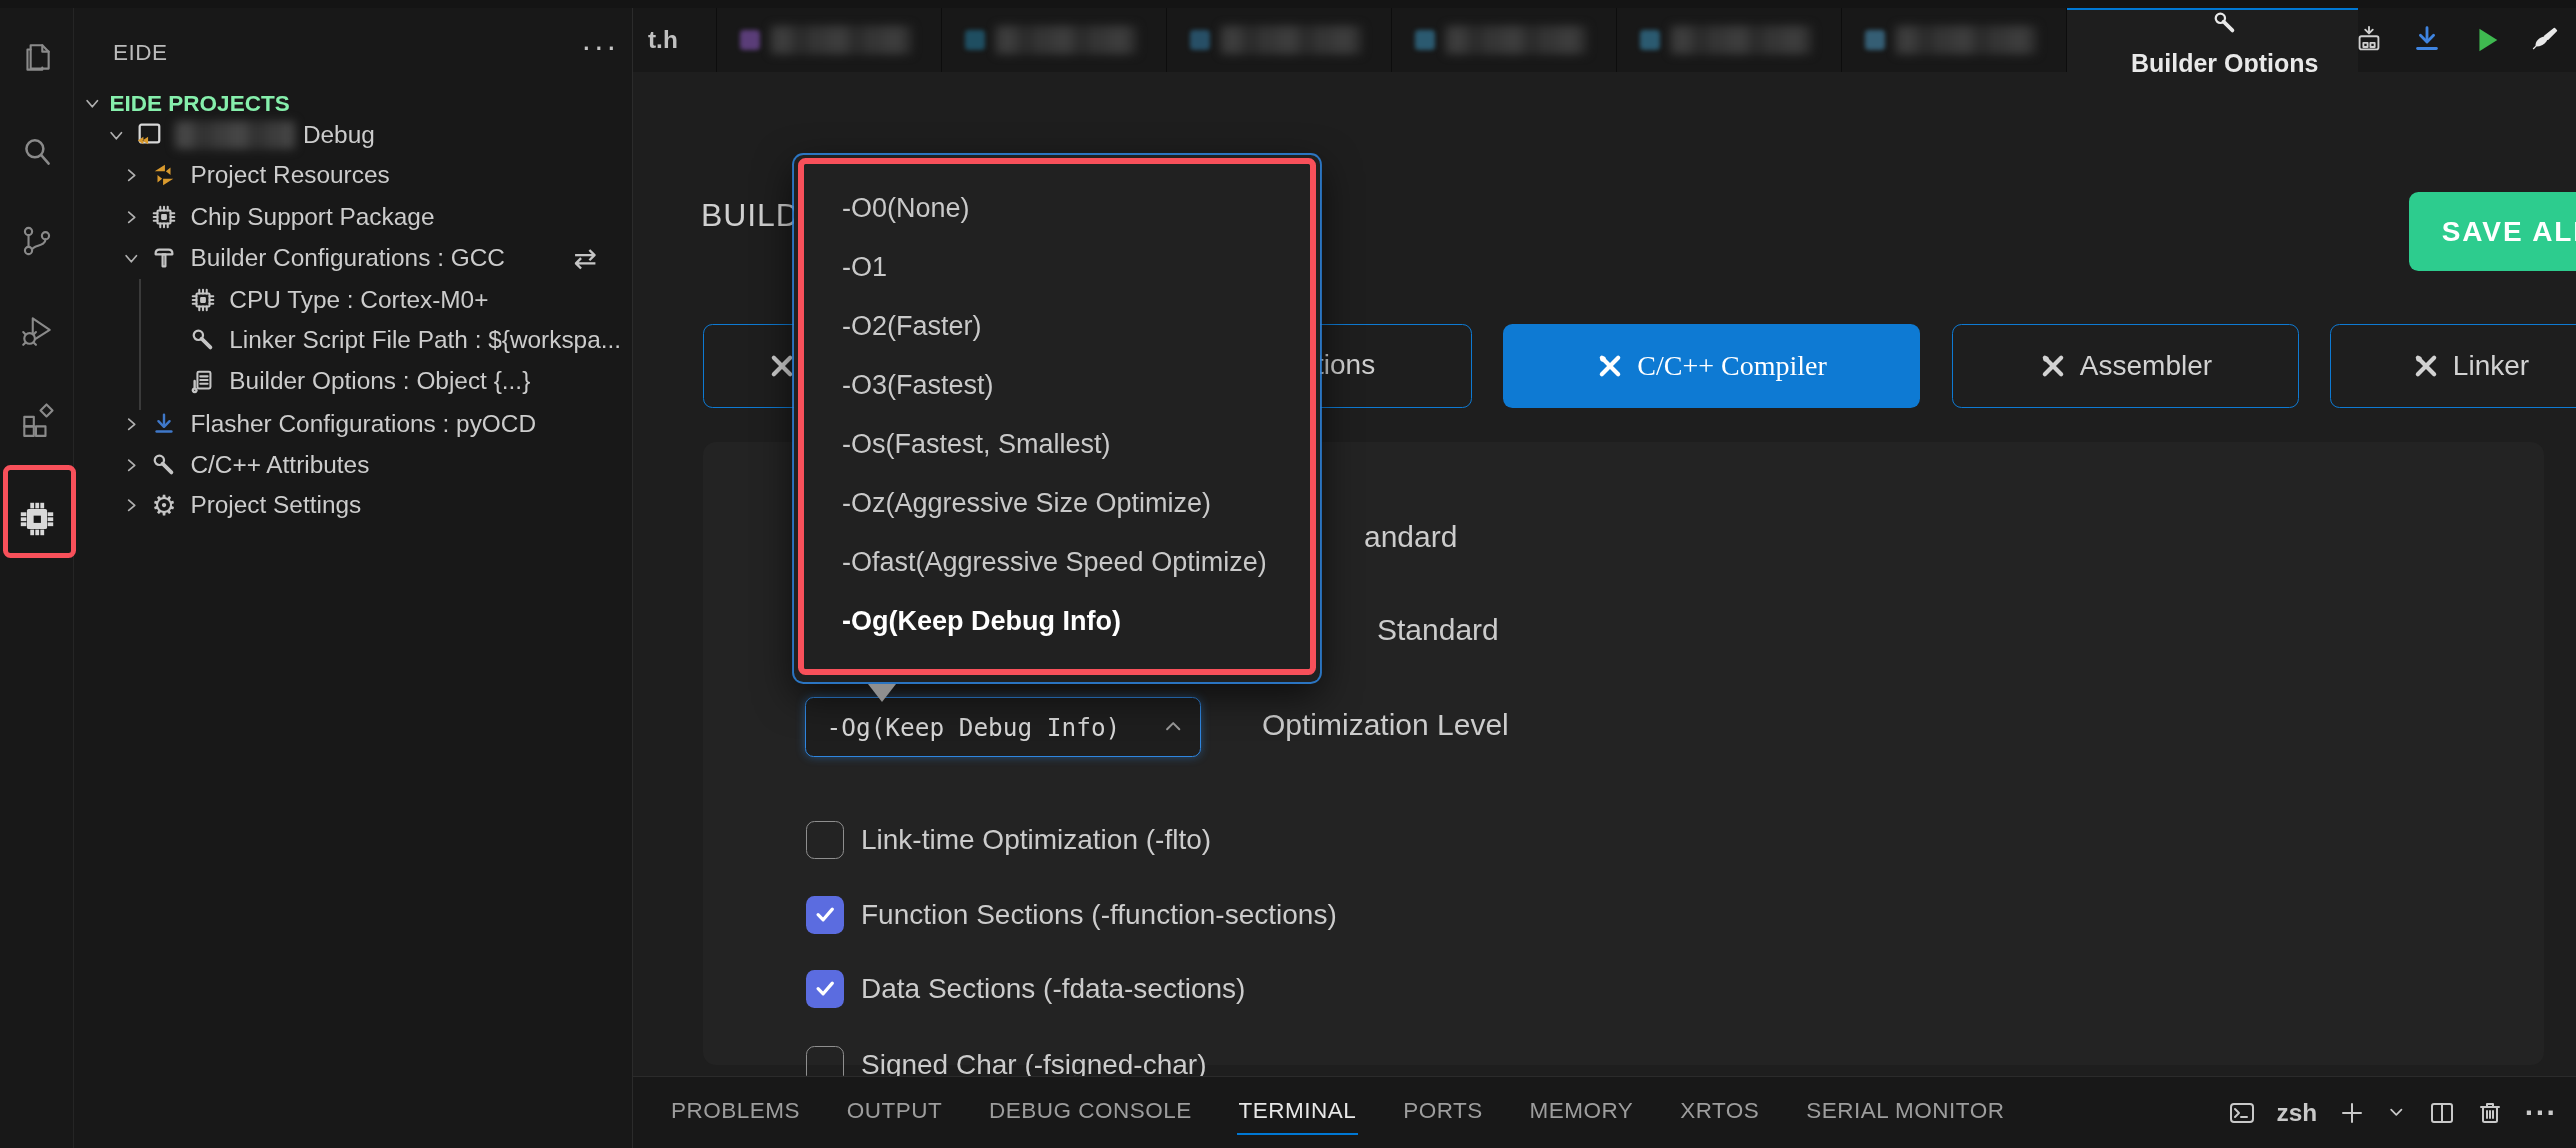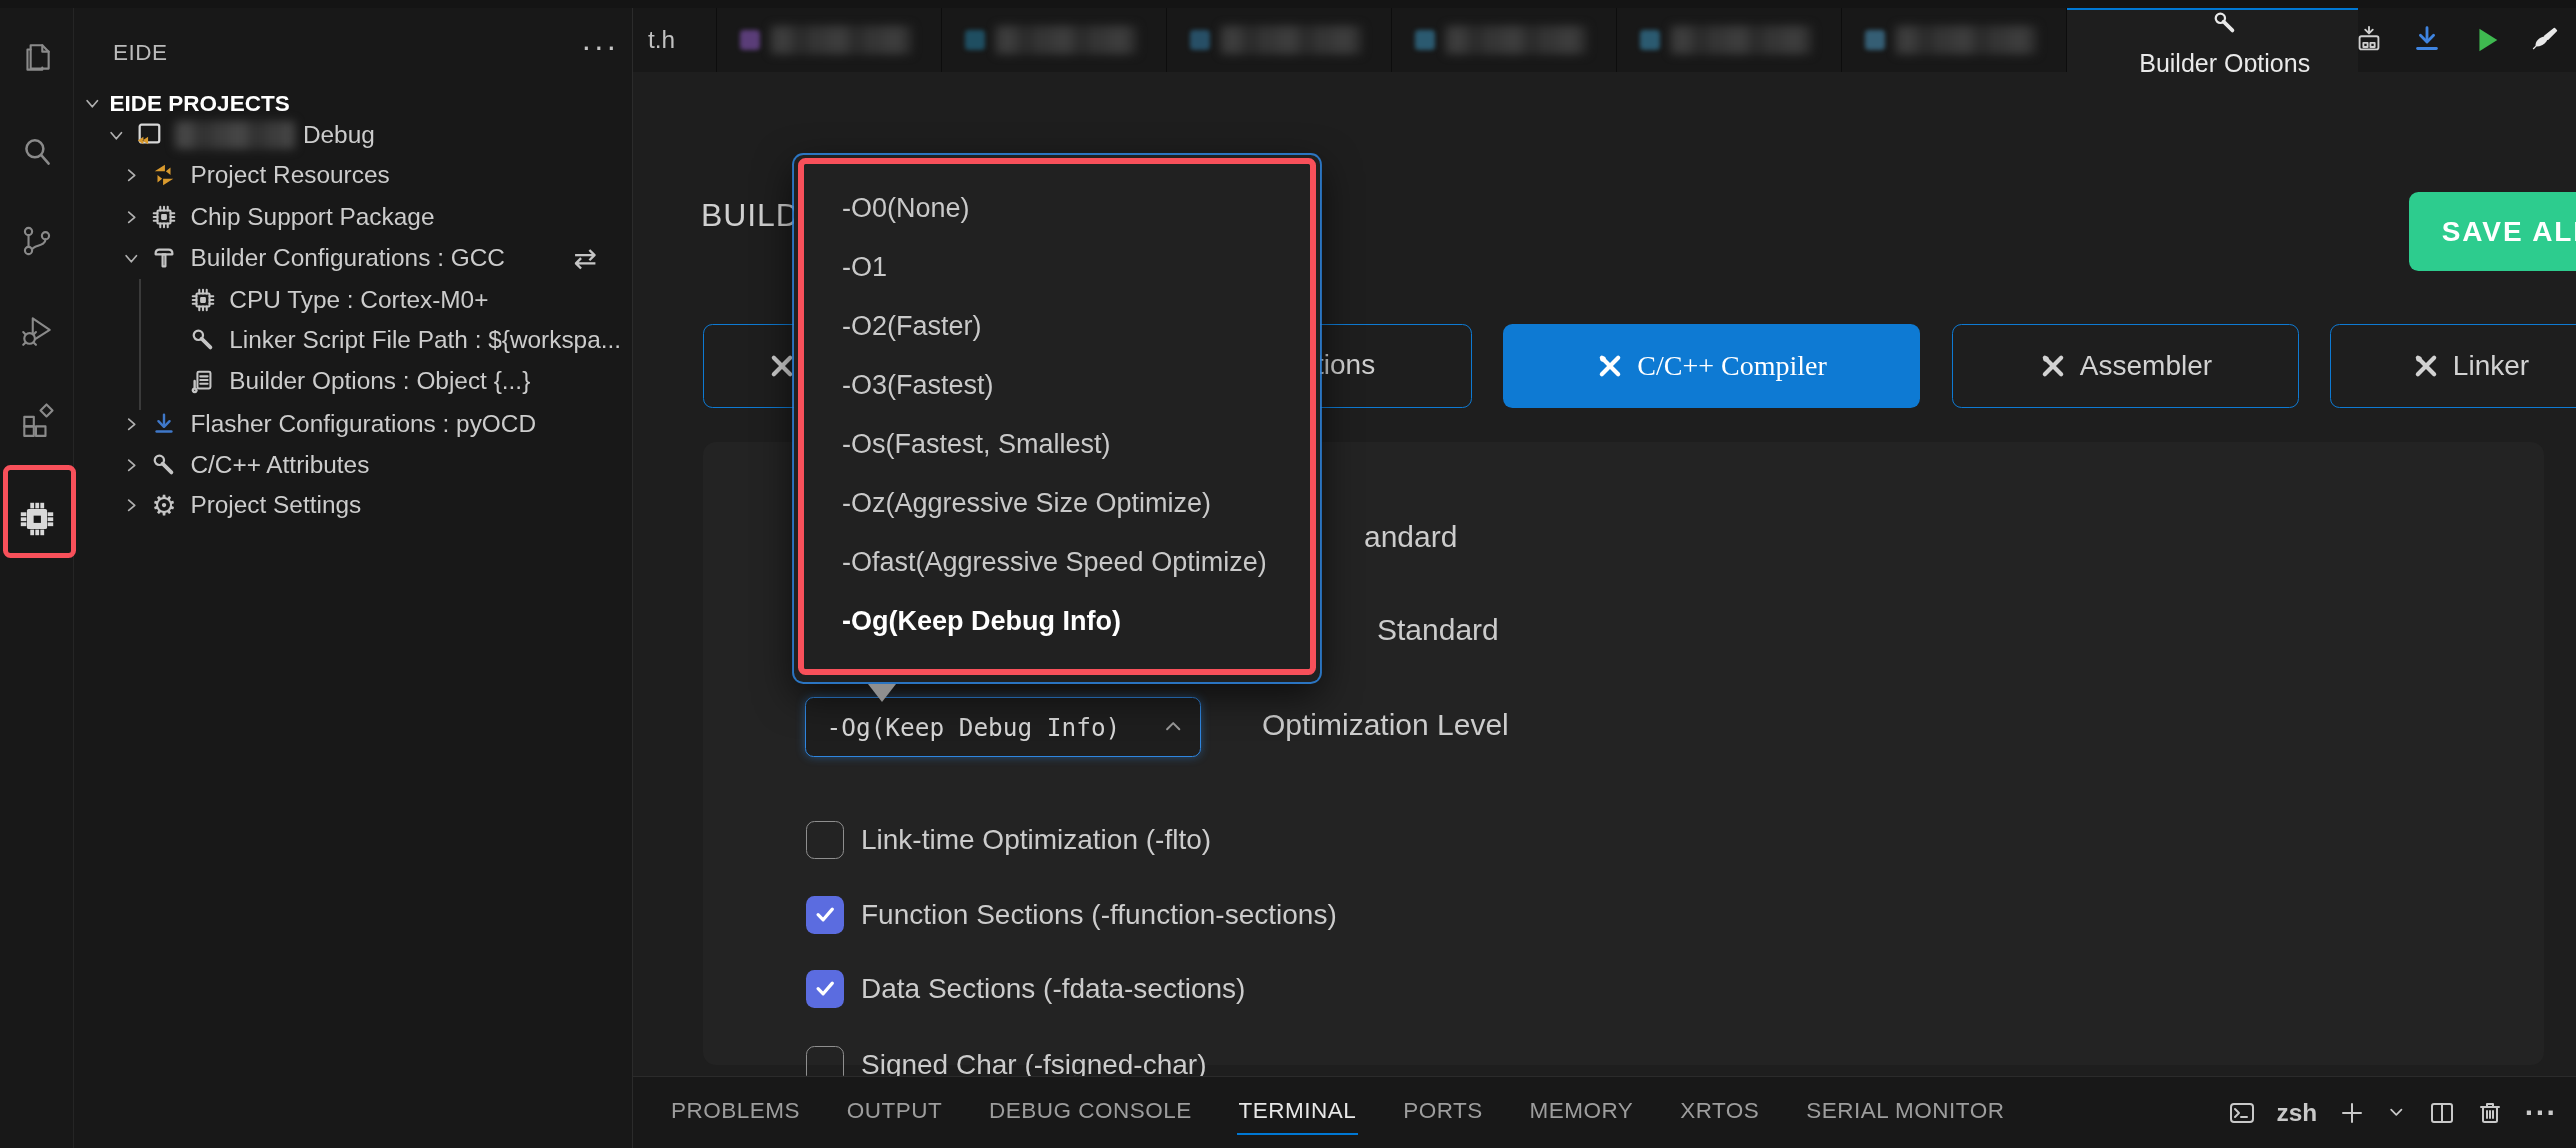--- a/index.html
+++ b/index.html
@@ -9,29 +9,29 @@
   .i{fill:none;stroke:currentColor;stroke-width:2;stroke-linecap:round;stroke-linejoin:round;display:block;}
 
   
   .topstrip{left:0;top:0;width:2576px;height:7.5px;background:#141414;}
   .activitybar{left:0;top:7.5px;width:73px;height:1141px;background:#181818;border-right:0.9px solid #252525;}
   .abicon{position:absolute;left:14px;width:45px;height:45px;display:flex;align-items:center;justify-content:center;color:#8a8a8a;}
   .abicon.active{color:#dcdcdc;}
   .sidebar{left:74px;top:7.5px;width:559px;height:1141px;background:#181818;border-right:0.9px solid #2b2b2b;box-sizing:border-box;}
   .sb-title{position:absolute;left:39px;top:32px;font-size:22.5px;color:#bbbbbb;letter-spacing:0.5px;}
   .sb-more{position:absolute;left:507px;top:20.6px;font-size:32px;color:#c5c5c5;letter-spacing:1.9px;}
-  .sb-section{position:absolute;left:7.5px;top:83px;display:flex;align-items:center;font-weight:bold;font-size:22.5px;color:#ffffff;}
+  .sb-section{position:absolute;left:7.5px;top:83px;display:flex;align-items:center;font-weight:bold;font-size:22.5px;color:#86efac;}
   .trow{position:absolute;left:0;width:559px;height:41px;display:flex;align-items:center;font-size:24.4px;color:#cccccc;box-sizing:border-box;}
   .chev{width:20.6px;height:20.6px;margin-right:7.5px;color:#b0b0b0;flex:none;}
   .ticon{width:30px;height:30px;margin-right:11.3px;display:flex;align-items:center;justify-content:center;flex:none;}
   .redact{background:repeating-linear-gradient(90deg,#454545 0 19px,#333 19px 38px,#3d3d3d 38px 54px);filter:blur(4.7px);border-radius:3.8px;}
   .guide{position:absolute;left:65px;top:271px;width:1.9px;height:131px;background:#3a3a3a;}
 
   
-  .tabbar{left:633px;top:7.5px;width:1943px;height:65px;background:#181818;display:flex;}
+  .tabbar{left:633px;top:7.5px;width:1943px;height:65px;background:#181818;display:flex;font-weight:bold;}
   .tab{height:65px;display:flex;align-items:center;border-right:0.9px solid #0d0d0d;box-sizing:border-box;background:#181818;}
   .tab.partial{width:84px;padding-left:15px;color:#c0c0c0;font-size:24.4px;}
   .tab.blur{width:225px;padding-left:22.5px;gap:11.3px;}
   .tabicon{width:20.6px;height:20.6px;border-radius:3.8px;flex:none;filter:blur(1.9px);}
   .tabblur{width:141px;height:28px;filter:blur(4.7px);border-radius:2.8px;
            background:repeating-linear-gradient(90deg,#3c3c3c 0 20.6px,#2c2c2c 20.6px 38px,#353535 38px 56px);}
   .tab.active{width:291px;background:#1e1e1e;border-top:2.8px solid #0078d4;padding-left:24.4px;gap:13px;color:#e9e9e9;font-size:25px;border-right:none;flex-direction:column;}
   .tab.active .x{margin-left:15px;font-size:28px;color:#cfcfcf;}
   .tabactions{position:absolute;right:5.6px;top:7.5px;height:65px;display:flex;align-items:center;gap:24.4px;padding-right:9.4px;}
   .tabactions>div{width:34px;height:34px;display:flex;align-items:center;justify-content:center;}

